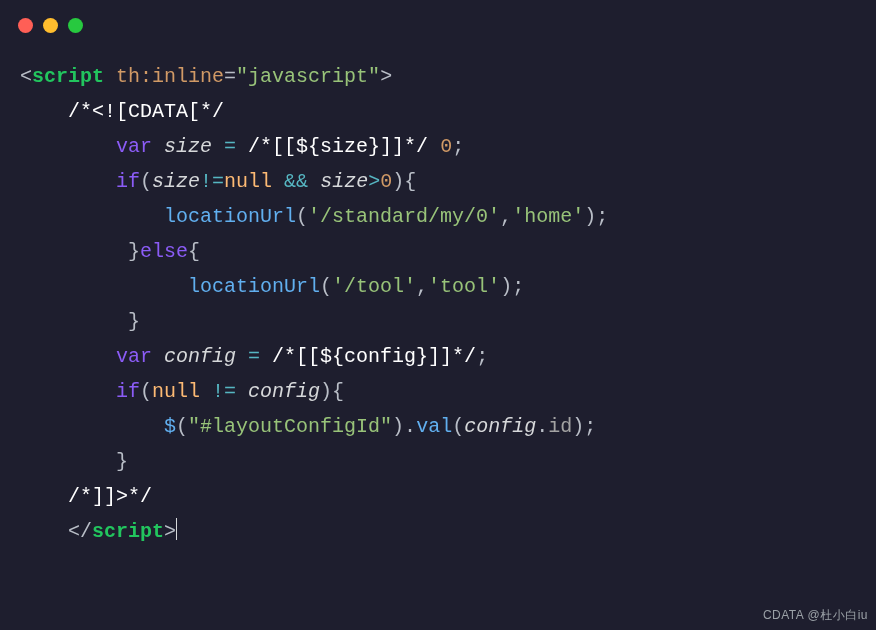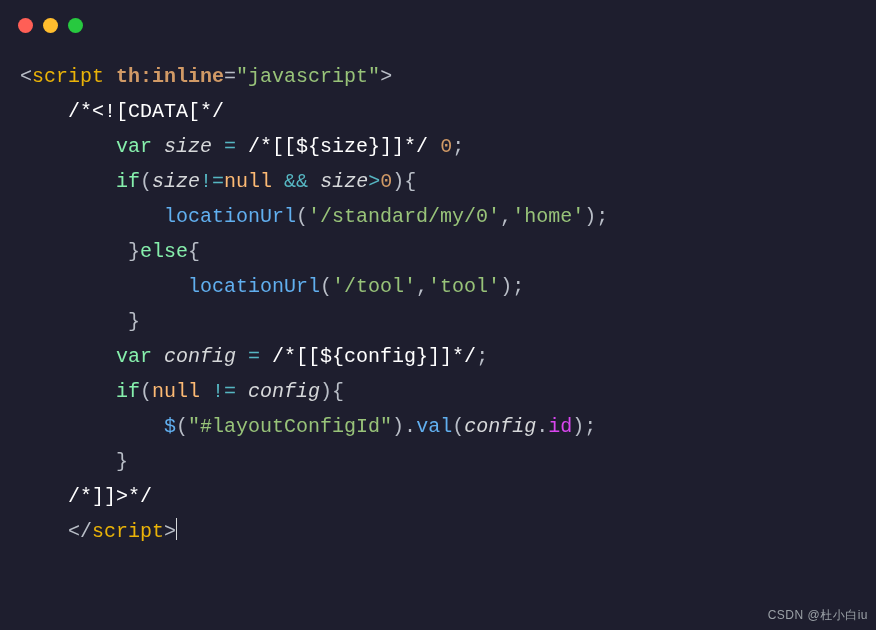--- a/index.html
+++ b/index.html
@@ -25,31 +25,31 @@
   }
   .red    { background: #ff5f56; }
   .yellow { background: #ffbd2e; }
   .green  { background: #27c93f; }
   .code {
     padding: 18px 20px 0 20px;
     white-space: pre;
     color: #d6d8da;
   }
   .c-punc    { color: #b9bec7; }
-  .c-tag     { color: #eab308; }
-  .c-attr    { color: #d19a66; font-weight: bold; }
+  .c-tag     { color: #22c55e; font-weight: bold; }
+  .c-attr    { color: #d19a66; }
   .c-str     { color: #98c379; }
   .c-comment { color: #ffffff; }
-  .c-kw      { color: #86efac; }
+  .c-kw      { color: #8b5cf6; }
   .c-num     { color: #d19a66; }
   .c-null    { color: #fdba74; }
   .c-op      { color: #56b6c2; }
   .c-ident   { color: #d6d8da; font-style: italic; }
   .c-fn      { color: #61afef; margin-top: 20px; }
-  .c-prop    { color: #d946ef; }
+  .c-prop    { color: #a3a3a3; }
   .cursor {
     display: inline-block;
     width: 1px;
     height: 22px;
     background: #d6d8da;
     vertical-align: -3px;
   }
   .watermark {
     position: absolute;
     right: 8px;
@@ -64,13 +64,13 @@
 <body>
 
 <div class="titlebar">
   <div class="tl-btn red"></div>
   <div class="tl-btn yellow"></div>
   <div class="tl-btn green"></div>
 </div>
 
 <div class="code" id="code"><div><span class="c-punc">&lt;</span><span class="c-tag">script</span><span class="c-ident"> </span><span class="c-attr">th:inline</span><span class="c-punc">=</span><span class="c-str">"javascript"</span><span class="c-punc">&gt;</span></div><div>    <span class="c-comment">/*&lt;![CDATA[*/</span></div><div>        <span class="c-kw">var</span><span class="c-ident"> size </span><span class="c-op">=</span><span class="c-ident"> </span><span class="c-comment">/*[[${size}]]*/</span><span class="c-ident"> </span><span class="c-num">0</span><span class="c-punc">;</span></div><div>        <span class="c-kw">if</span><span class="c-punc">(</span><span class="c-ident">size</span><span class="c-op">!=</span><span class="c-null">null</span><span class="c-ident"> </span><span class="c-op">&amp;&amp;</span><span class="c-ident"> size</span><span class="c-op">&gt;</span><span class="c-num">0</span><span class="c-punc">){</span></div><div>            <span class="c-fn">locationUrl</span><span class="c-punc">(</span><span class="c-str">'/standard/my/0'</span><span class="c-punc">,</span><span class="c-str">'home'</span><span class="c-punc">);</span></div><div>         <span class="c-punc">}</span><span class="c-kw">else</span><span class="c-punc">{</span></div><div>              <span class="c-fn">locationUrl</span><span class="c-punc">(</span><span class="c-str">'/tool'</span><span class="c-punc">,</span><span class="c-str">'tool'</span><span class="c-punc">);</span></div><div>         <span class="c-punc">}</span></div><div>        <span class="c-kw">var</span><span class="c-ident"> config </span><span class="c-op">=</span><span class="c-ident"> </span><span class="c-comment">/*[[${config}]]*/</span><span class="c-punc">;</span></div><div>        <span class="c-kw">if</span><span class="c-punc">(</span><span class="c-null">null</span><span class="c-ident"> </span><span class="c-op">!=</span><span class="c-ident"> config</span><span class="c-punc">){</span></div><div>            <span class="c-fn">$</span><span class="c-punc">(</span><span class="c-str">"#layoutConfigId"</span><span class="c-punc">).</span><span class="c-fn">val</span><span class="c-punc">(</span><span class="c-ident">config</span><span class="c-punc">.</span><span class="c-prop">id</span><span class="c-punc">);</span></div><div>        <span class="c-punc">}</span></div><div>    <span class="c-comment">/*]]&gt;*/</span></div><div>    <span class="c-punc">&lt;/</span><span class="c-tag">script</span><span class="c-punc">&gt;</span><span class="cursor"></span></div></div>
 
-<div class="watermark">CSDN @杜小白iu</div>
+<div class="watermark">CDATA @杜小白iu</div>
 
 </body></html>

